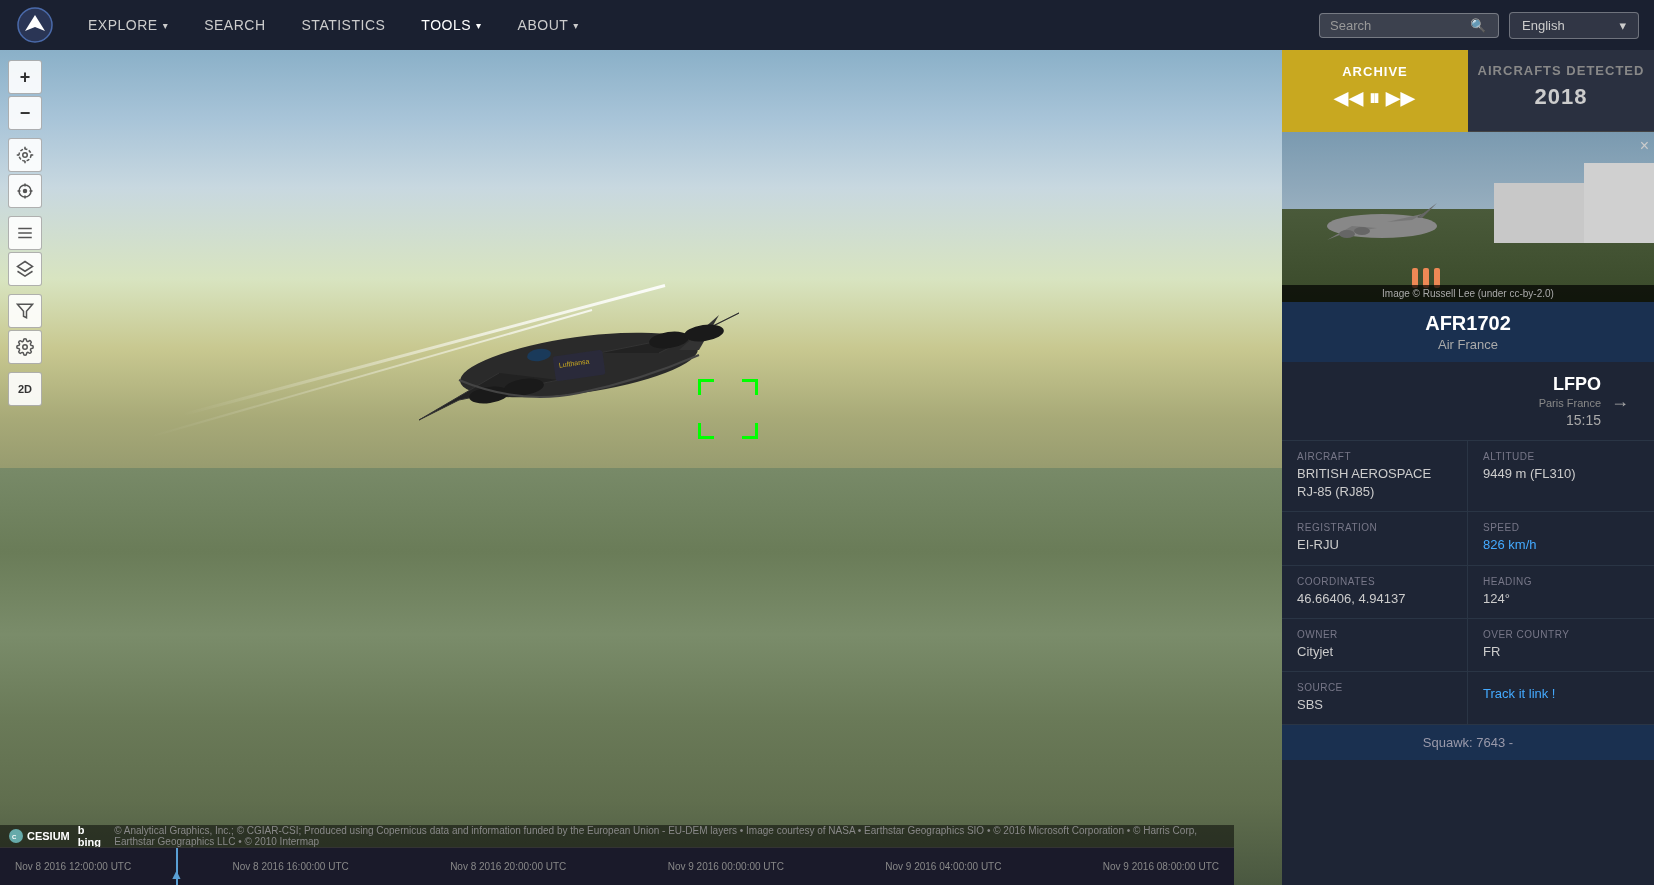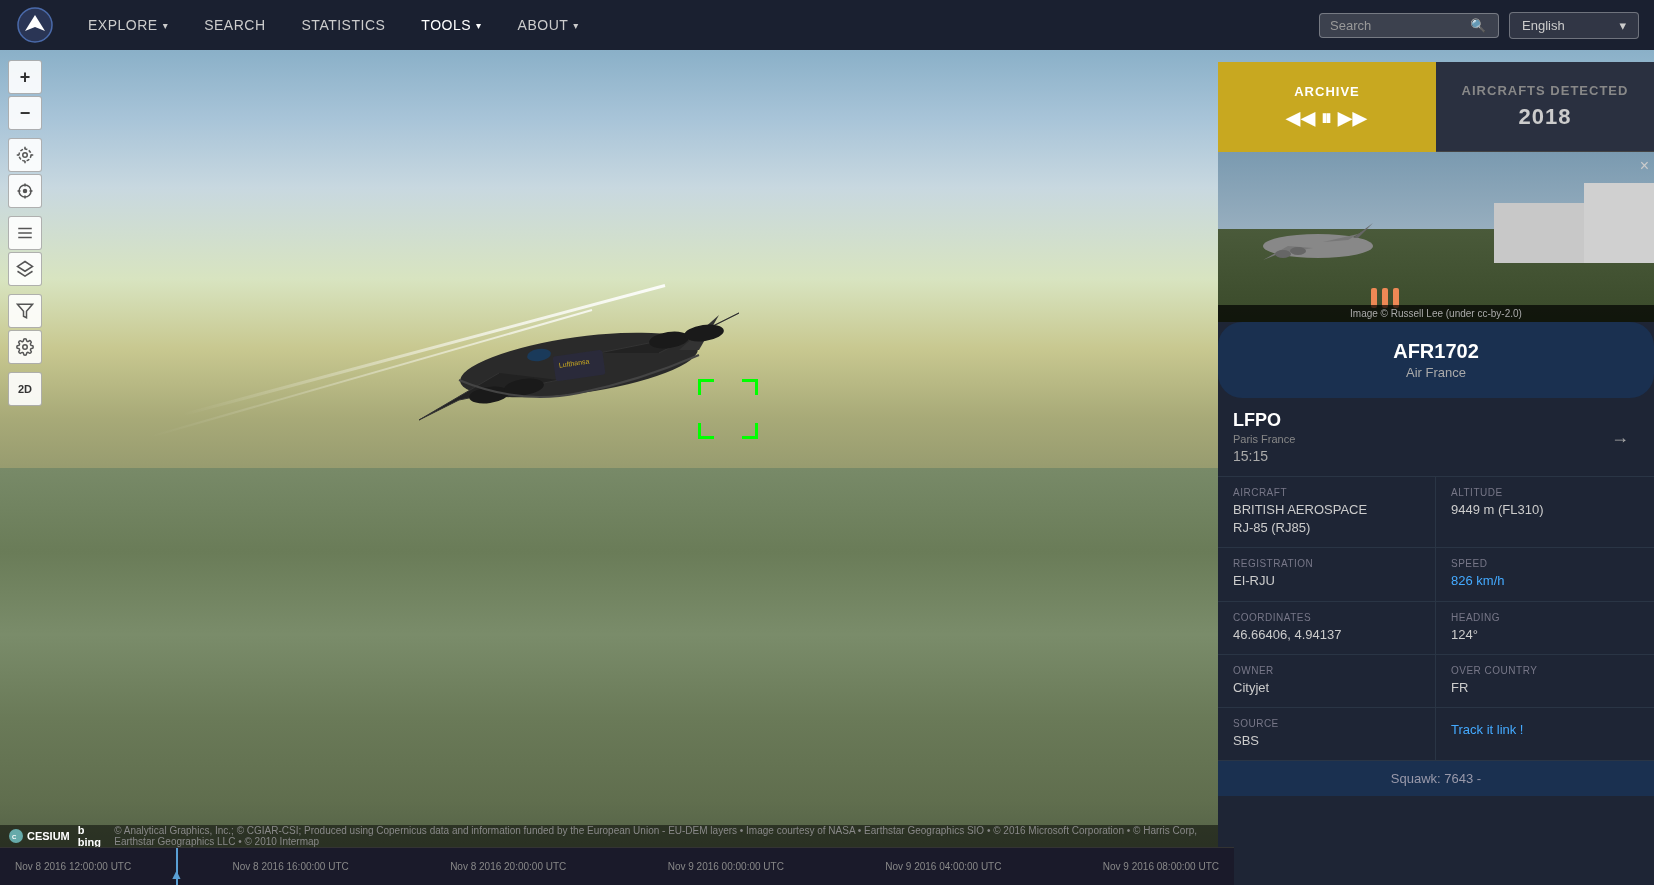--- a/index.html
+++ b/index.html
@@ -120,21 +120,21 @@
     }
     .map-btn.sep { margin-top: 6px; }
     .mode-2d {
       width: 34px; height: 34px; background: rgba(255,255,255,0.9); border: 1px solid rgba(0,0,0,0.3);
       border-radius: 3px; display: flex; align-items: center; justify-content: center;
       cursor: pointer; font-size: 11px; font-weight: bold; color: #333; margin-top: 6px;
     }
 
     
     #right-panel {
-      position: absolute; top: 62px; right: 0; width: 436px; bottom: 0;
+      position: absolute; top: 42px; right: 0; width: 372px; bottom: 0;
       display: flex; flex-direction: column; z-index: 50;
     }
 
     
     .panel-tabs {
       display: flex; height: 90px;
     }
     .panel-tab {
       flex: 1; display: flex; flex-direction: column; align-items: center; justify-content: center;
       cursor: pointer; font-size: 13px; font-weight: bold; letter-spacing: 1px;
@@ -176,30 +176,30 @@
     }
     .close-photo {
       position: absolute; top: 5px; right: 5px; color: #ccc; cursor: pointer; font-size: 16px; z-index: 5;
     }
 
     
     .flight-info {
       background: #1e2535; flex: 1; overflow-y: auto;
     }
     .flight-header {
-      background: #1a3050; padding: 18px 15px; text-align: center; border-radius: 24px;
+      background: #1a3050; padding: 10px 15px; text-align: center;
     }
     .flight-callsign { color: #fff; font-size: 20px; font-weight: bold; }
     .flight-airline { color: #aaa; font-size: 13px; margin-top: 2px; }
 
     .flight-route {
       display: flex; align-items: center; padding: 12px 15px; border-bottom: 1px solid #2a3545;
     }
     .route-origin, .route-dest { flex: 1; }
-    .route-origin { text-align: left; }
+    .route-origin { text-align: right; }
     .route-dest { text-align: right; }
     .route-arrow { flex: 0; padding: 0 10px; color: #aaa; font-size: 18px; }
     .route-code { color: #fff; font-size: 18px; font-weight: bold; }
     .route-name { color: #888; font-size: 11px; margin-top: 2px; }
     .route-time { color: #aaa; font-size: 14px; margin-top: 3px; }
 
     .flight-details-grid {
       display: grid; grid-template-columns: 1fr 1fr; padding: 0;
     }
     .detail-cell {

